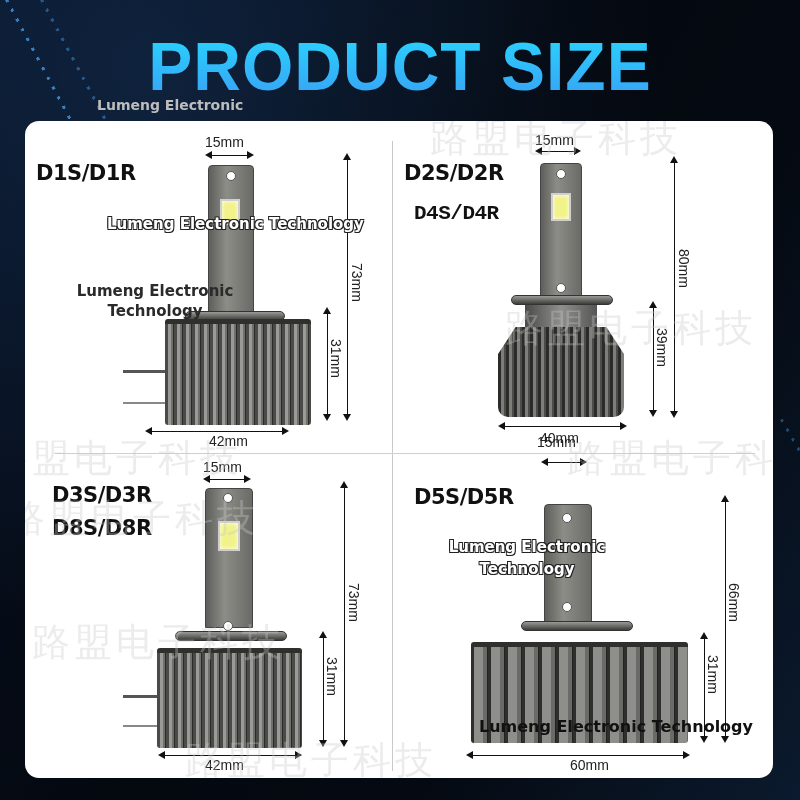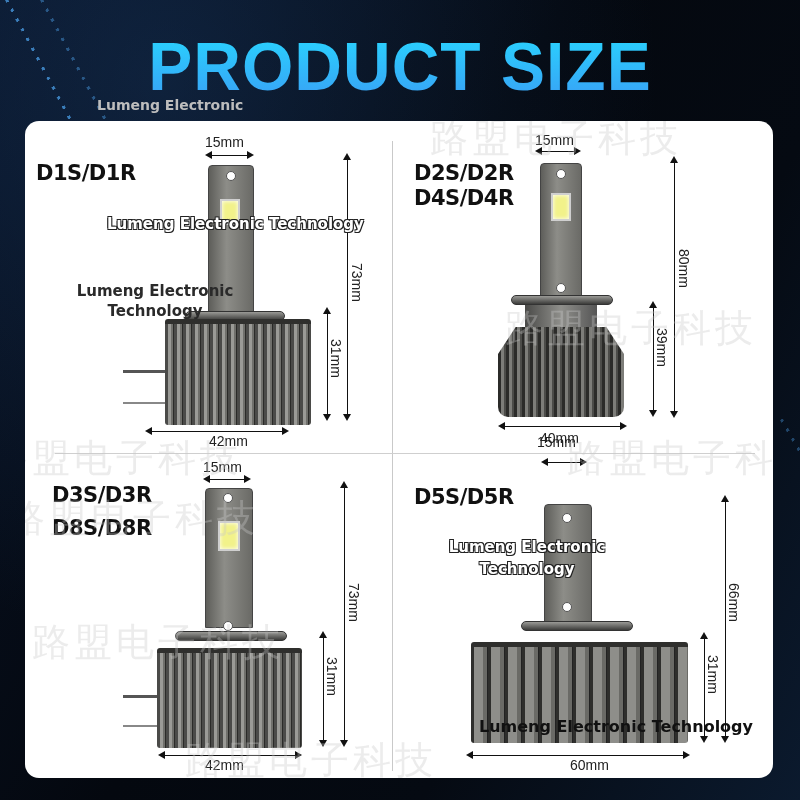--- a/index.html
+++ b/index.html
@@ -141,22 +141,22 @@
     <div class="pin" style="left:98px;top:281px;width:42px;background:#888;height:2px;"></div>
     <div class="arrow-v" style="left:322px;top:34px;height:264px;"></div>
     <div class="dim v" style="left:340px;top:142px;">73mm</div>
     <div class="arrow-v" style="left:302px;top:188px;height:110px;"></div>
     <div class="dim v" style="left:319px;top:218px;">31mm</div>
     <div class="arrow-h" style="left:122px;top:310px;width:140px;"></div>
     <div class="dim" style="left:184px;top:312px;">42mm</div>
   </section>
 
   <section>
-    <div class="model" style="left:389px;top:40px;">D2S/D2R</div>
-    <div class="model" style="left:389px;top:65px;">D4S/D4R</div>
+    <div class="model" style="left:379px;top:40px;">D2S/D2R</div>
+    <div class="model" style="left:389px;top:80px;font-family:Liberation Mono, monospace;">D4S/D4R</div>
     <div class="dim" style="left:510px;top:11px;">15mm</div>
     <div class="arrow-h" style="left:512px;top:30px;width:42px;"></div>
     <div class="stem" style="left:515px;top:42px;width:42px;height:136px;"></div>
     <div class="hole" style="left:531px;top:48px;"></div>
     <div class="led" style="left:526px;top:72px;width:20px;height:28px;"></div>
     <div class="hole" style="left:531px;top:162px;"></div>
     <div class="collar" style="left:486px;top:174px;width:102px;"></div>
     <div class="cone-top" style="left:500px;top:184px;width:72px;height:30px;"></div>
     <div class="cone" style="left:473px;top:206px;width:126px;height:90px;"></div>
     <div class="arrow-v" style="left:649px;top:37px;height:258px;"></div>

